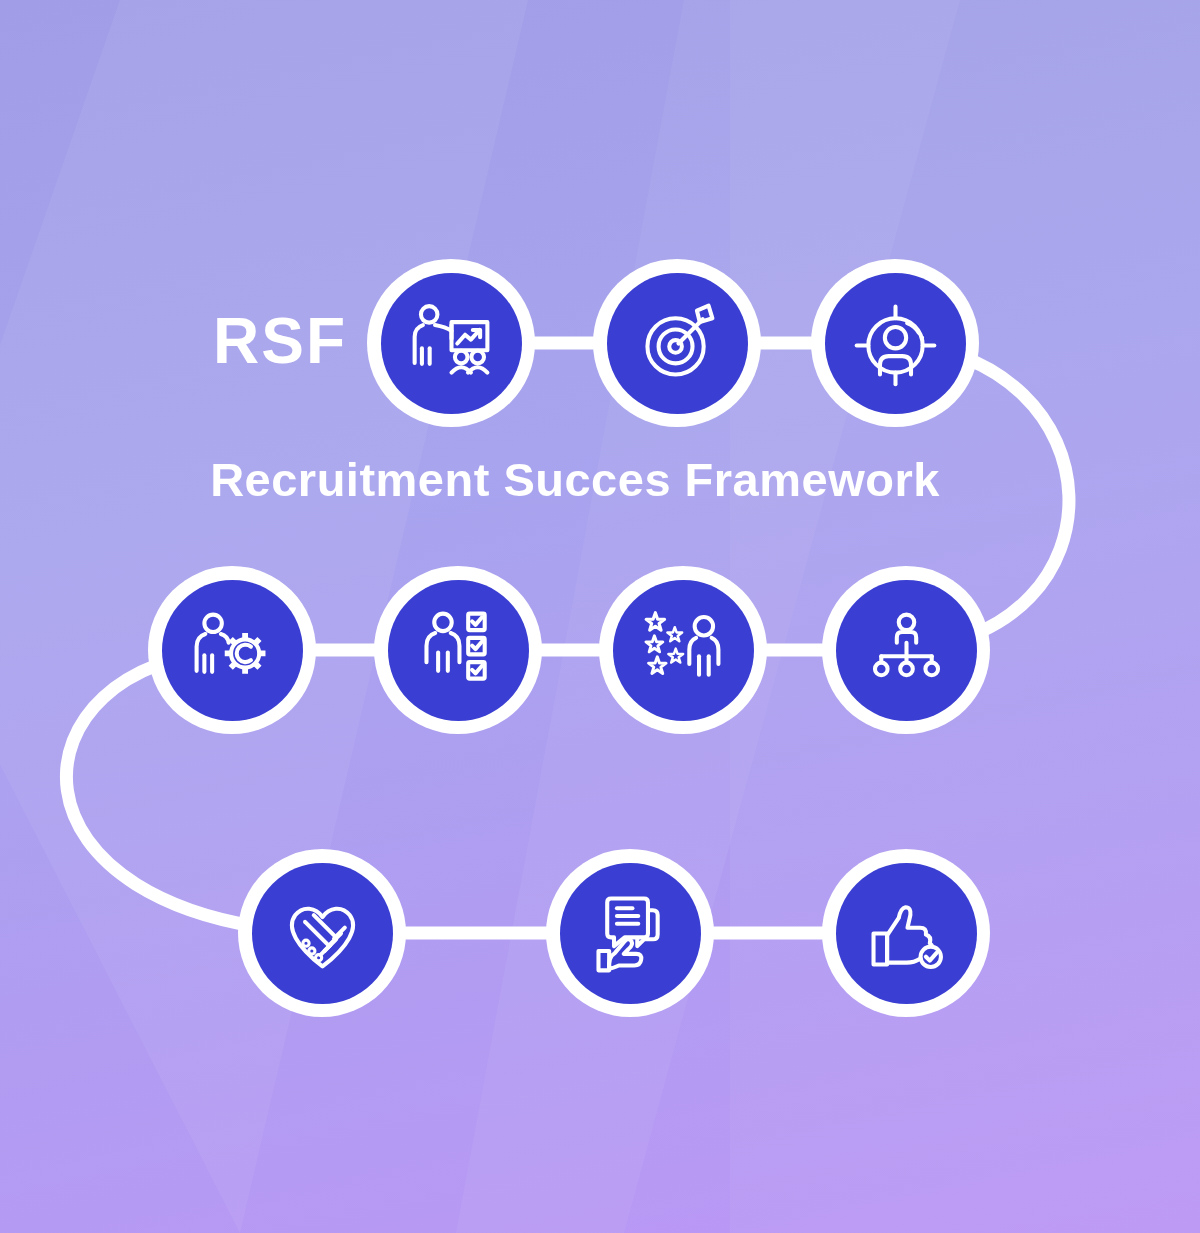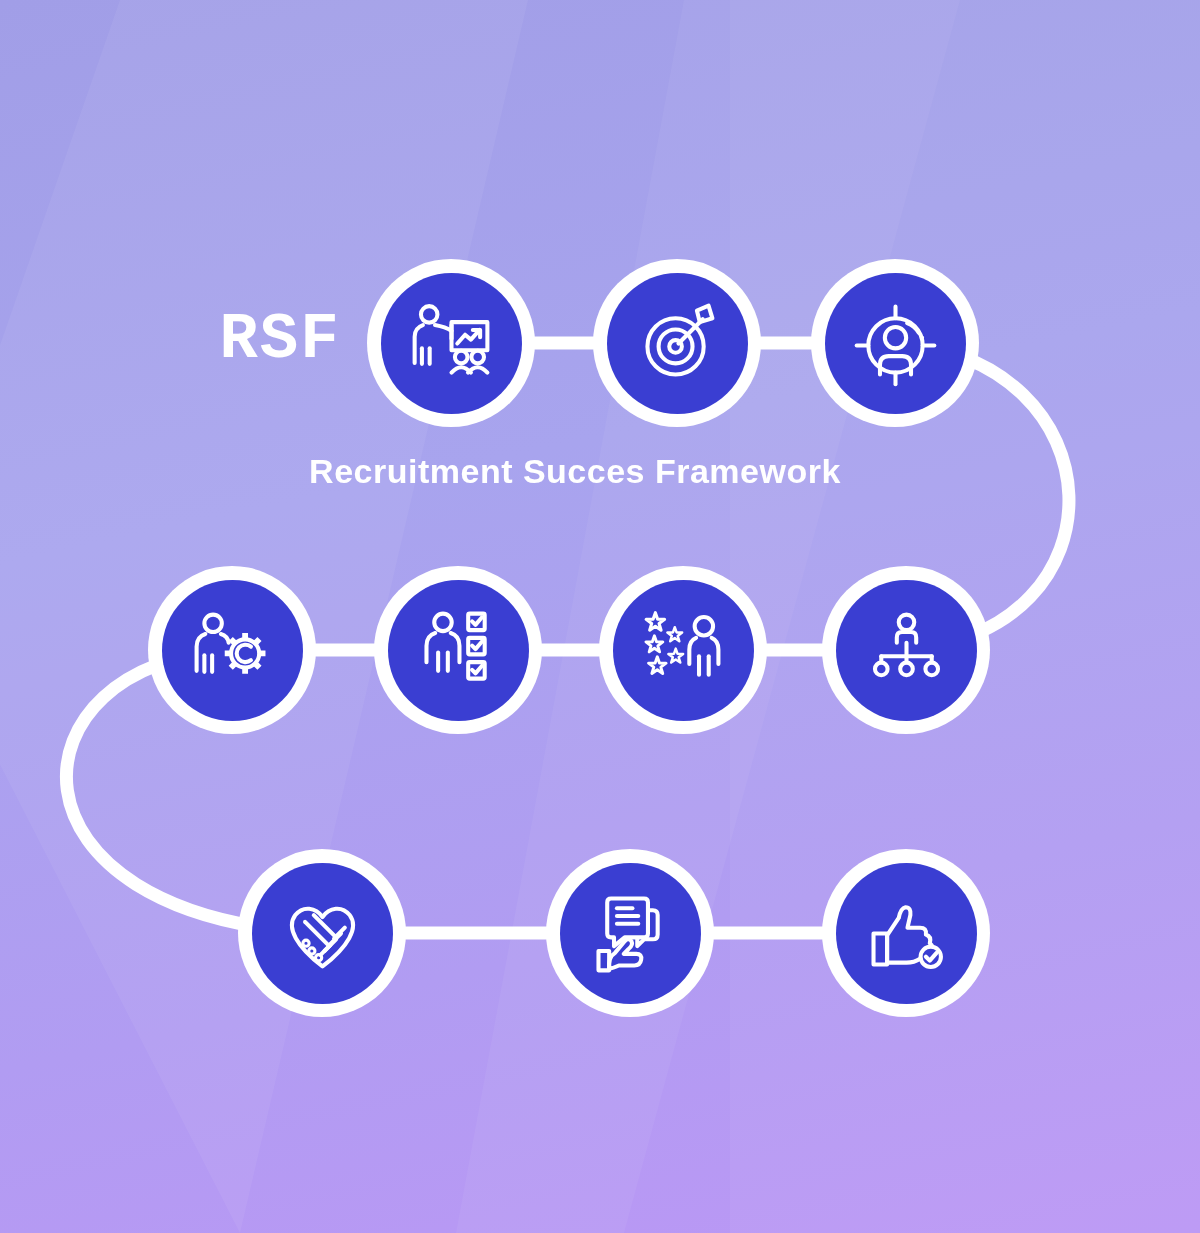--- a/index.html
+++ b/index.html
@@ -26,25 +26,25 @@
     background:var(--node-blue,#3a3ed2);
     display:flex;align-items:center;justify-content:center;
   }
   .node-inner svg{width:97px;height:97px;display:block;}
   .ic{stroke:#fff;stroke-width:4.2;fill:none;stroke-linecap:round;stroke-linejoin:round;}
   .ic-thick{stroke:#fff;stroke-width:6;fill:none;stroke-linecap:butt;}
   .ic-thin{stroke:#fff;stroke-width:3.2;fill:none;stroke-linejoin:round;}
   .ic-fill{fill:#fff;stroke:none;}
   .abbr{
     position:absolute;left:210px;top:304px;width:140px;z-index:3;
-    color:#fff;font-size:64px;font-weight:700;letter-spacing:2px;text-align:center;font-family:Liberation Mono, monospace;
+    color:#fff;font-size:64px;font-weight:700;letter-spacing:2px;text-align:center;
   }
   .title{
     position:absolute;left:110px;top:452px;width:930px;z-index:3;
-    color:#fff;font-size:34px;font-weight:700;text-align:center;letter-spacing:0.5px;
+    color:#fff;font-size:47px;font-weight:700;text-align:center;letter-spacing:0.5px;
     white-space:nowrap;
   }
 </style>
 </head>
 <body style="--node-blue: #3a3ed2; --ring-color: #ffffff;">
 
 <div class="bg-layer">
   <div class="bg-streak-1"></div>
   <div class="bg-streak-2"></div>
   <div class="bg-right-pane"></div>

